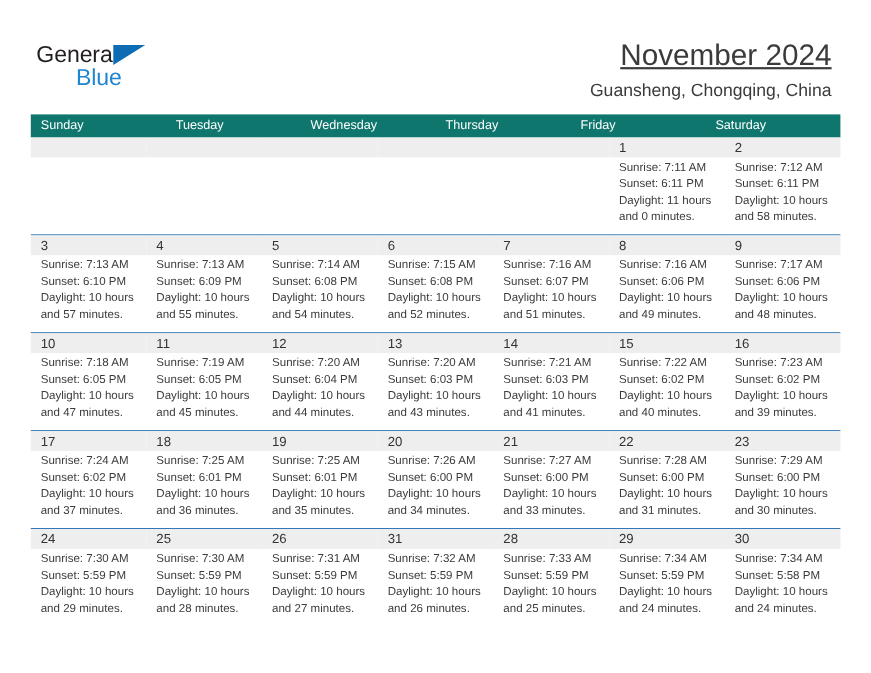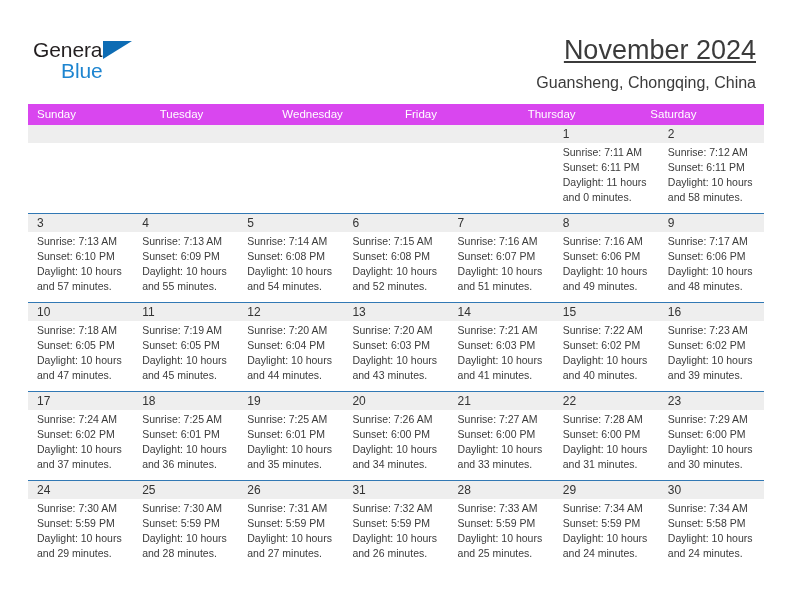--- a/index.html
+++ b/index.html
@@ -51,21 +51,21 @@
     position: absolute;
     left: 70px;
     top: 3px;
     width: 0;
     height: 0;
     border-left: 29px solid #0d6cb4;
     border-bottom: 18px solid transparent;
   }
   .logo-blue {
     position: absolute;
-    left: 28px;
+    left: 36px;
     top: 21px;
     font-size: 21px;
     line-height: 24px;
     color: #1e85d0;
     letter-spacing: -0.1px;
   }
 
   .title-block {
     position: absolute;
     right: 36px;
@@ -93,21 +93,21 @@
   .calendar {
     position: absolute;
     left: 28px;
     top: 104px;
     width: 736px;
   }
 
   .dow-row {
     display: flex;
     width: 100%;
-    background: #d946ef;
+    background: #0f766e;
     height: 21px;
   }
   .dow {
     flex: 1 1 0;
     color: #ffffff;
     font-size: 11.5px;
     line-height: 21px;
     padding-left: 9px;
     box-sizing: border-box;
     white-space: nowrap;
@@ -178,22 +178,22 @@
     </div>
 
   </div>
 
   <div class="calendar">
 
     <div class="dow-row">
       <div class="dow">Sunday</div>
       <div class="dow">Tuesday</div>
       <div class="dow">Wednesday</div>
+      <div class="dow">Thursday</div>
       <div class="dow">Friday</div>
-      <div class="dow">Thursday</div>
       <div class="dow">Saturday</div>
     </div>
 
     <div id="weeks-container">
         <div class="week first">
           <div class="week-inner">
             <div class="cell empty">
               <div class="daynum"></div>
               <div class="cell-body">
                 <div class="cell-line"></div>

